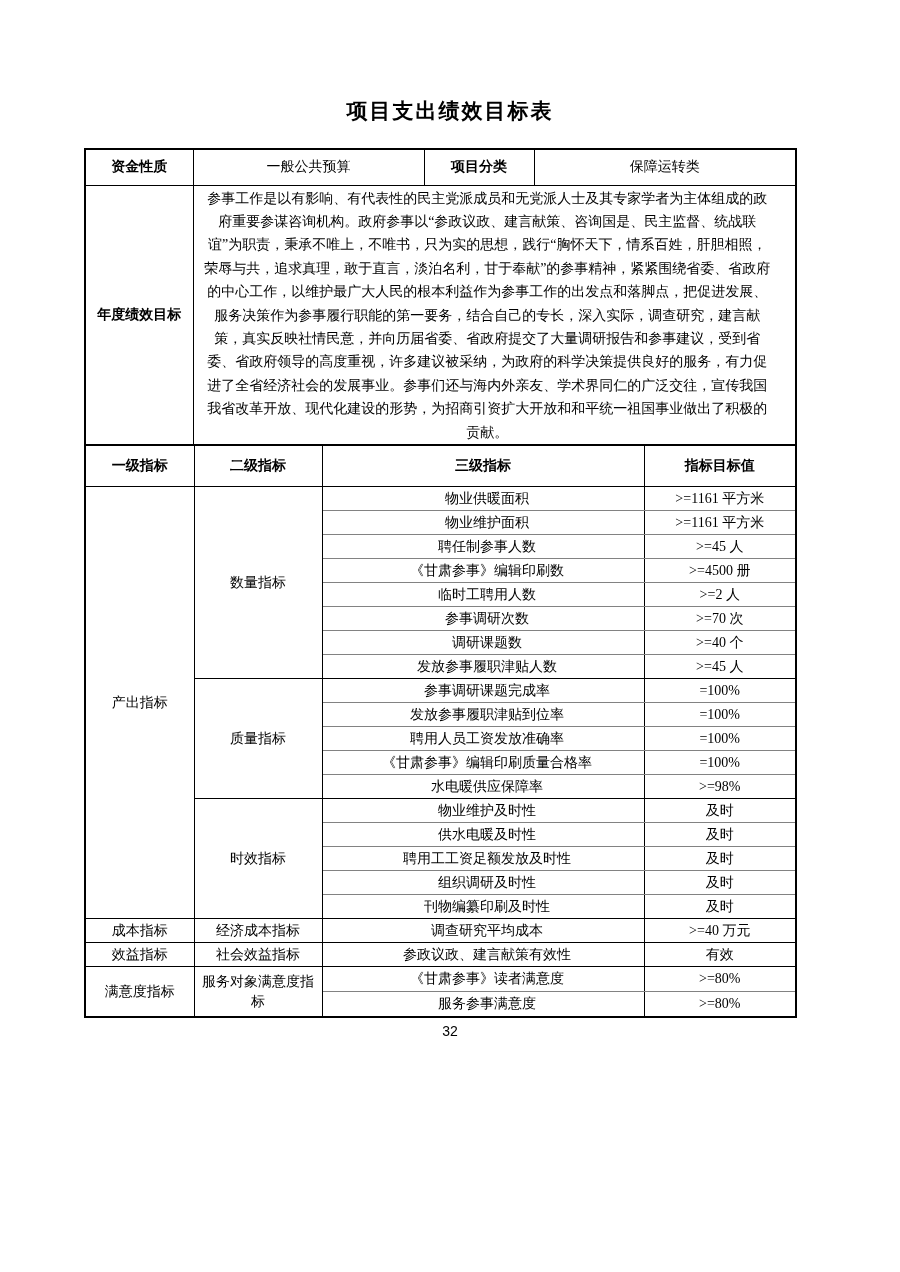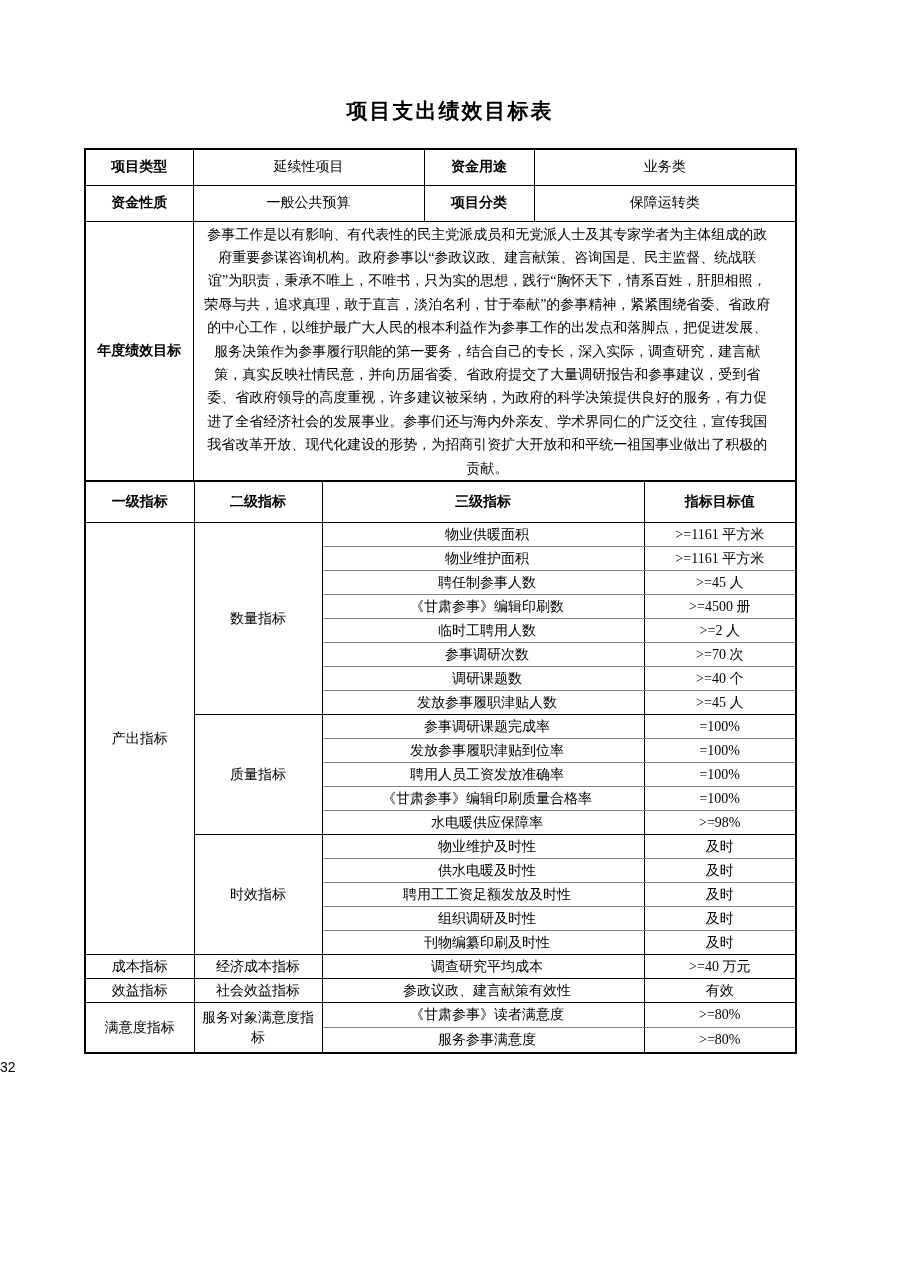--- a/index.html
+++ b/index.html
@@ -43,21 +43,21 @@
   }
   .ind-table td { border:1px solid #000; font-size:14px; text-align:center; word-break:break-all; }
   .ind-table tr { height:24px; }
   .ind-table tr.hdr { height:42px; }
   .ind-table tr.h25 { height:25px; }
   .nm { text-align:left; padding-left:8px; }
   .gb { border-bottom:1px solid #828282 !important; }
   .grp { line-height:20px; padding:0 4px; }
 
   .page-number {
-    width:900px; margin-top:5px;
+    width:900px; text-align:center; margin-top:5px;
     font-family:"Liberation Sans", sans-serif; font-size:14px;
   }
 </style>
 </head>
 <body>
 
 <div class="page-title">项目支出绩效目标表</div>
 
 <table class="info-table">
   <colgroup>
@@ -66,26 +66,20 @@
       <col style="width:97px">
     <col style="width:26px">
       <col style="width:90px">
       <col style="width:20px">
     <col style="width:87px">
       <col style="width:75px">
       <col style="width:100px">
   </colgroup>
   <tbody>
   <tr class="h36">
-    <td class="lbl">项目类型</td>
-    <td colspan="3">延续性项目</td>
-    <td colspan="2" class="lbl">资金用途</td>
-    <td colspan="3">业务类</td>
-  </tr>
-  <tr class="h36">
     <td class="lbl">资金性质</td>
     <td colspan="3">一般公共预算</td>
     <td colspan="2" class="lbl">项目分类</td>
     <td colspan="3">保障运转类</td>
   </tr>
   <tr class="goal-row">
     <td class="lbl">年度绩效目标</td>
     <td colspan="8" class="goal-text">参事工作是以有影响、有代表性的民主党派成员和无党派人士及其专家学者为主体组成的政府重要参谋咨询机构。政府参事以“参政议政、建言献策、咨询国是、民主监督、统战联谊”为职责，秉承不唯上，不唯书，只为实的思想，践行“胸怀天下，情系百姓，肝胆相照，荣辱与共，追求真理，敢于直言，淡泊名利，甘于奉献”的参事精神，紧紧围绕省委、省政府的中心工作，以维护最广大人民的根本利益作为参事工作的出发点和落脚点，把促进发展、服务决策作为参事履行职能的第一要务，结合自己的专长，深入实际，调查研究，建言献策，真实反映社情民意，并向历届省委、省政府提交了大量调研报告和参事建议，受到省委、省政府领导的高度重视，许多建议被采纳，为政府的科学决策提供良好的服务，有力促进了全省经济社会的发展事业。参事们还与海内外亲友、学术界同仁的广泛交往，宣传我国我省改革开放、现代化建设的形势，为招商引资扩大开放和和平统一祖国事业做出了积极的贡献。</td>
   </tr>
 </tbody>

